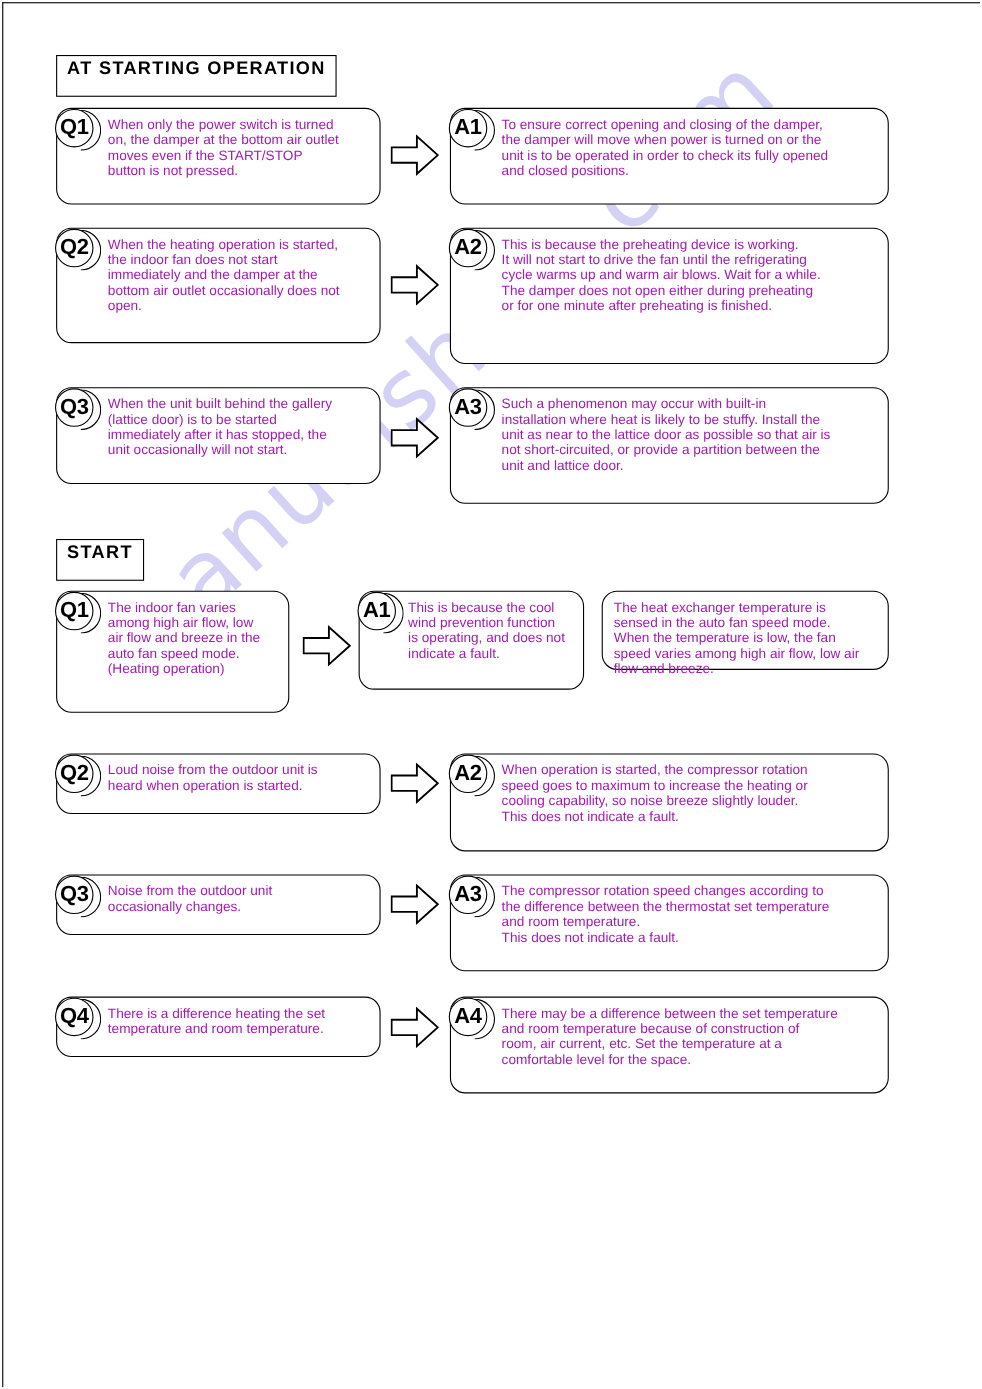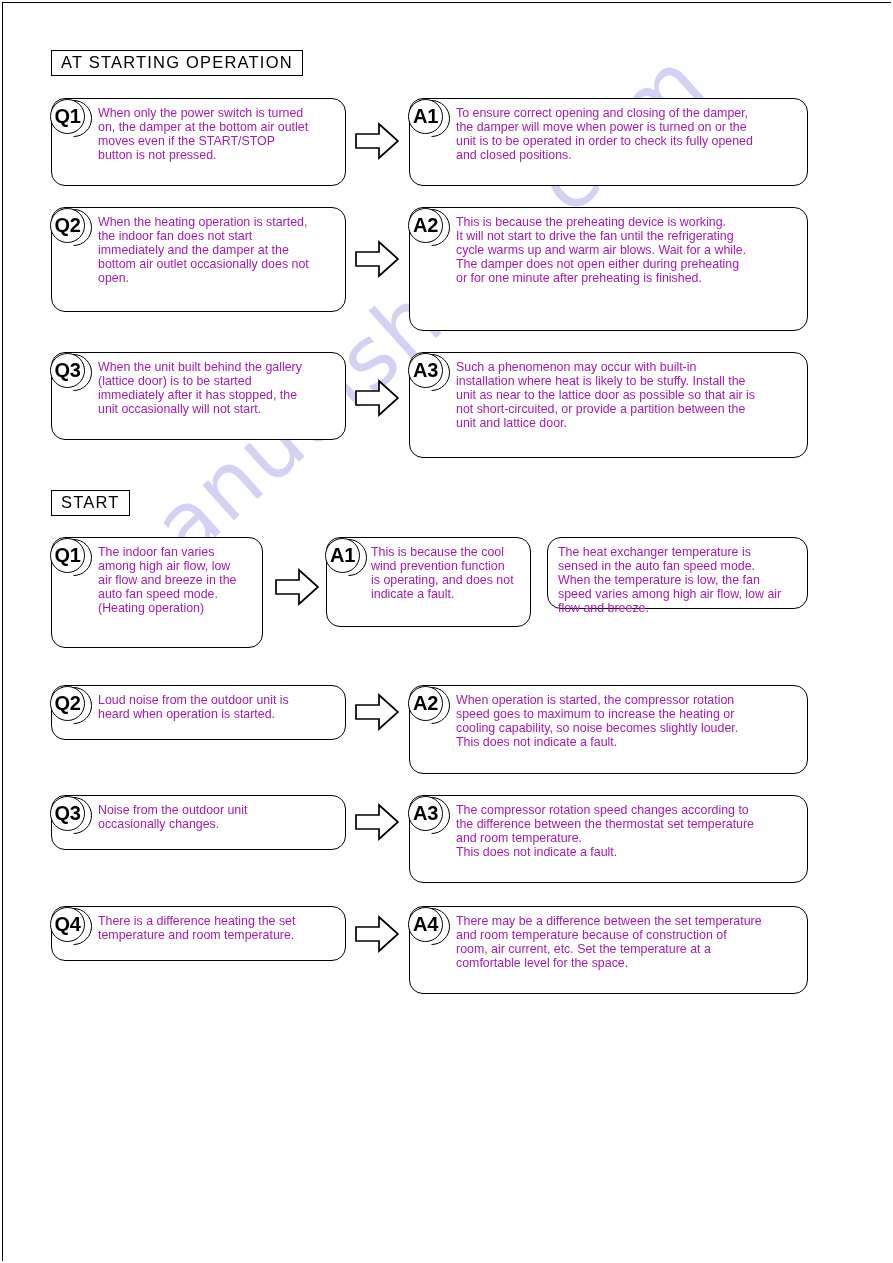--- a/index.html
+++ b/index.html
@@ -44,22 +44,22 @@
   .sheet {
     position: absolute;
     inset: 0;
     z-index: 2;
   }
 
   
   .section-head {
     position: absolute;
     border: 1.6px solid #000;
-    padding: 2px 9px 3px 9px;
-    font-weight: normal;
+    padding: 2px 9px 15px 9px;
+    font-weight: bold;
     font-size: 16.5px;
     letter-spacing: 1.2px;
     background: transparent;
     white-space: nowrap;
   }
   .section-head.starting { left: 51px; top: 50px; }
   .section-head.others   { left: 51px; top: 490px; }
 
   
   .row { position: absolute; }
@@ -245,21 +245,21 @@
 
     <div class="arrow" style="left:355px; top:693px;">
       <svg viewBox="0 0 44 38">
           <path d="M1 12 L24 12 L24 2 L43 19 L24 36 L24 26 L1 26 Z" fill="#fff" stroke="#000" stroke-width="1.7"></path>
         </svg>
     </div>
 
     <div class="bubble" style="left:409px; top:685px; width:399px; height:89px;">
       <div class="text indent">When operation is started, the compressor rotation
 speed goes to maximum to increase the heating or
-cooling capability, so noise becomes slightly louder.
+cooling capability, so noise breeze slightly louder.
 This does not indicate a fault.</div>
     </div>
     <div class="badge" style="left:408px; top:686px;">A2</div>
   </div>
 
   <div class="row">
     <div class="bubble" style="left:51px; top:795px; width:295px; height:55px;">
       <div class="text indent">Noise from the outdoor unit
 occasionally changes.</div>
     </div>

